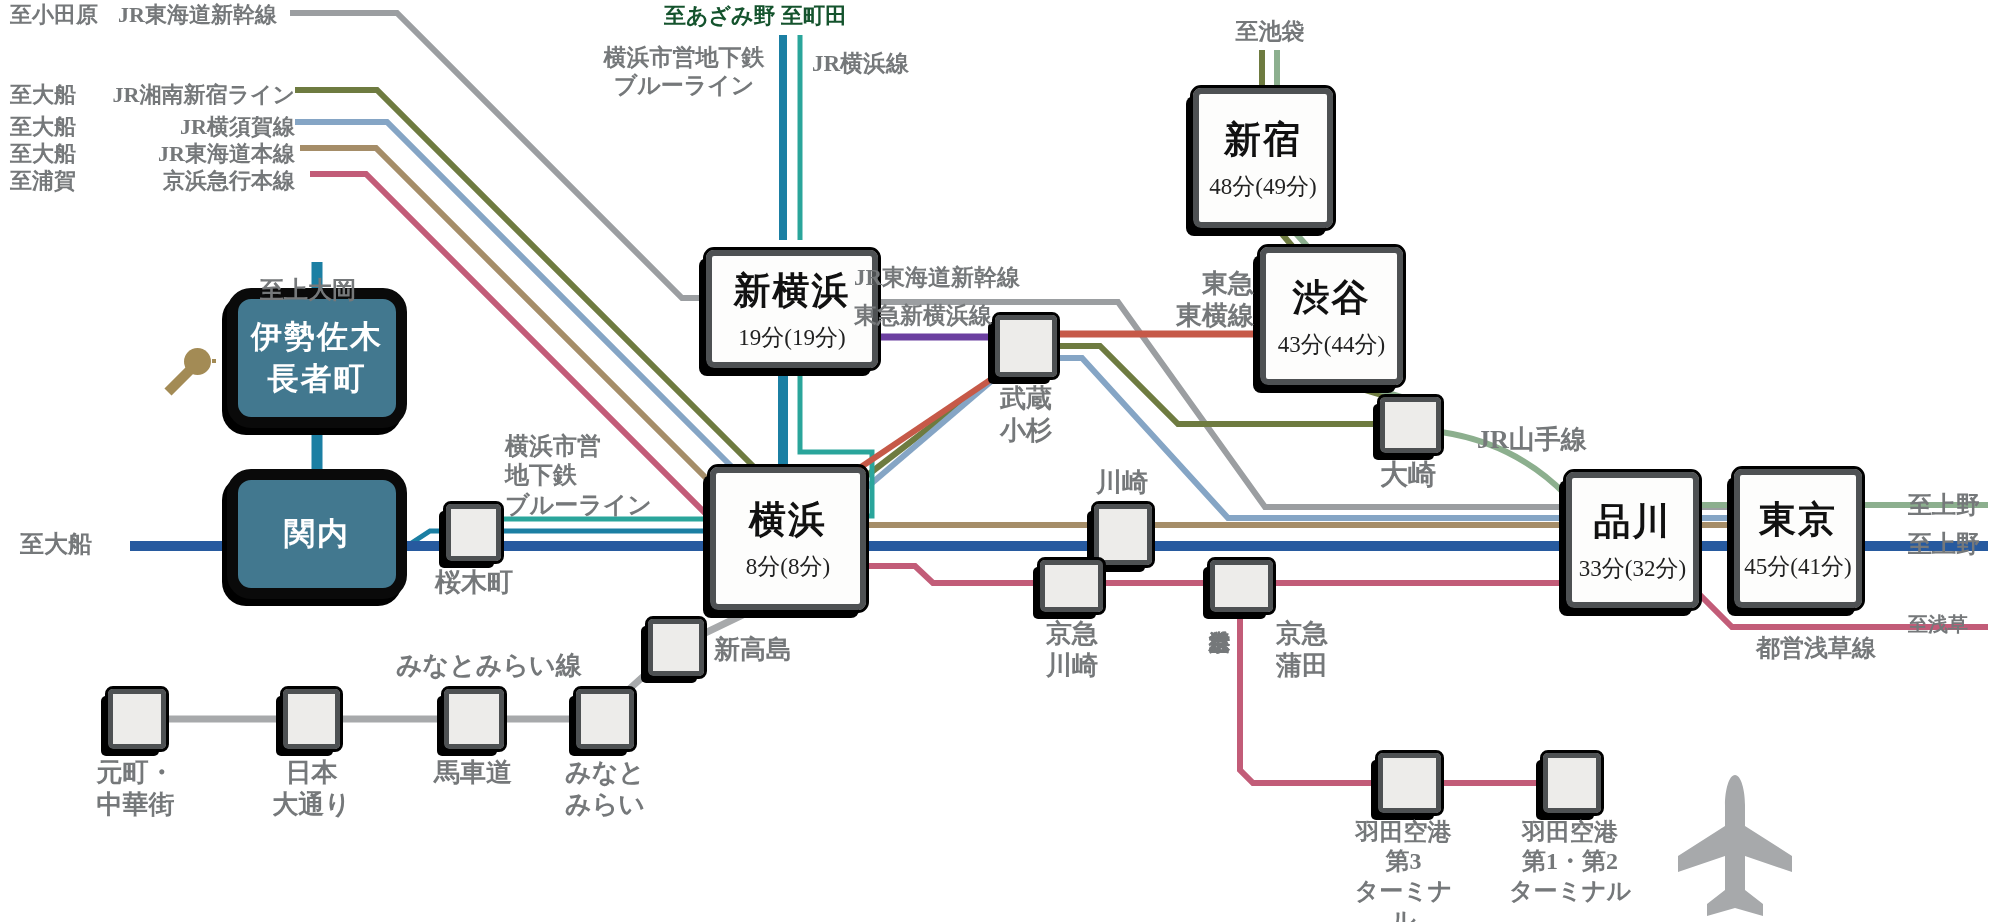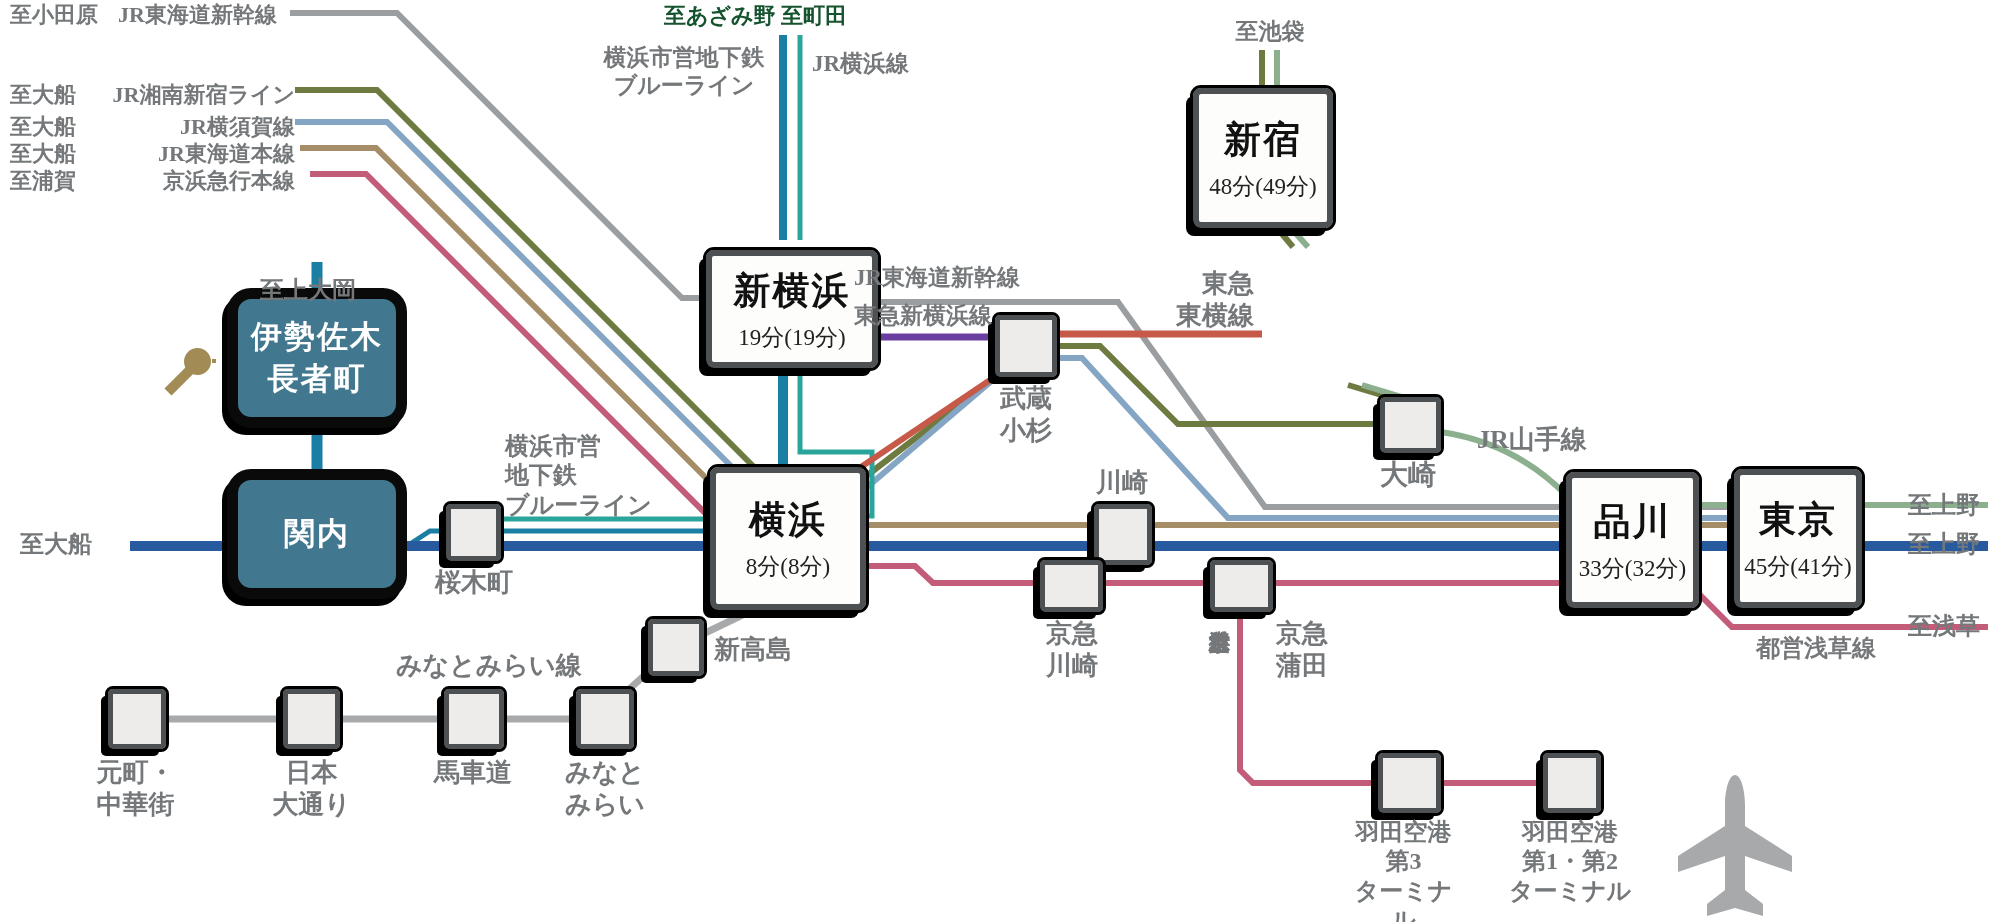--- a/index.html
+++ b/index.html
@@ -72,20 +72,24 @@
 
   <div id="geo-dot" style="position: absolute; z-index: 4; border-radius: 50%; left: 184px; top: 348px; width: 27px; height: 27px; background: rgb(163, 139, 85);"></div>
 
 <div class="station-box" style="left: 706px; top: 238px; width: 172px; height: 118px; margin-top: 12px;">
       <div class="st-name">新横浜</div>
       <div class="st-time">19分(19分)</div>
     </div>
     <div class="station-box" style="left: 1193px; top: 88px; width: 140px; height: 140px;">
       <div class="st-name">新宿</div>
       <div class="st-time">48分(49分)</div>
+    </div>
+    <div class="station-box" style="left: 1260px; top: 247px; width: 143px; height: 138px;">
+      <div class="st-name">渋谷</div>
+      <div class="st-time">43分(44分)</div>
     </div>
     <div class="station-box" style="left: 710px; top: 467px; width: 156px; height: 143px;">
       <div class="st-name">横浜</div>
       <div class="st-time">8分(8分)</div>
     </div>
     <div class="station-box" style="left: 1566px; top: 472px; width: 133px; height: 136px;">
       <div class="st-name">品川</div>
       <div class="st-time">33分(32分)</div>
     </div>
     <div class="station-box" style="left: 1734px; top: 469px; width: 128px; height: 139px;">
@@ -157,15 +161,15 @@
 蒲田</div>
     <div class="map-label vertical" style="left: 1206px; top: 614px; font-size: 21px; color: rgb(117, 120, 122);">京浜急行空港線</div>
     <div class="map-label" style="left: 1346px; top: 818px; font-size: 24px; color: rgb(117, 120, 122); width: 115px; text-align: center;">羽田空港
 第3
 ターミナル</div>
     <div class="map-label" style="left: 1505px; top: 818px; font-size: 24px; color: rgb(117, 120, 122); width: 130px; text-align: center;">羽田空港
 第1・第2
 ターミナル</div>
     <div class="map-label" style="left: 1908px; top: 491px; font-size: 24px; color: rgb(117, 120, 122);">至上野</div>
     <div class="map-label" style="left: 1908px; top: 530px; font-size: 24px; color: rgb(117, 120, 122);">至上野</div>
-    <div class="map-label" style="left: 1908px; top: 612px; font-size: 24px; color: rgb(117, 120, 122);">至浅草</div>
+    <div class="map-label" style="left: 1908px; top: 612px; font-size: 20px; color: rgb(117, 120, 122);">至浅草</div>
     <div class="map-label" style="left: 1756px; top: 634px; font-size: 24px; color: rgb(117, 120, 122);">都営浅草線</div>
   </div>
 
 </body></html>

